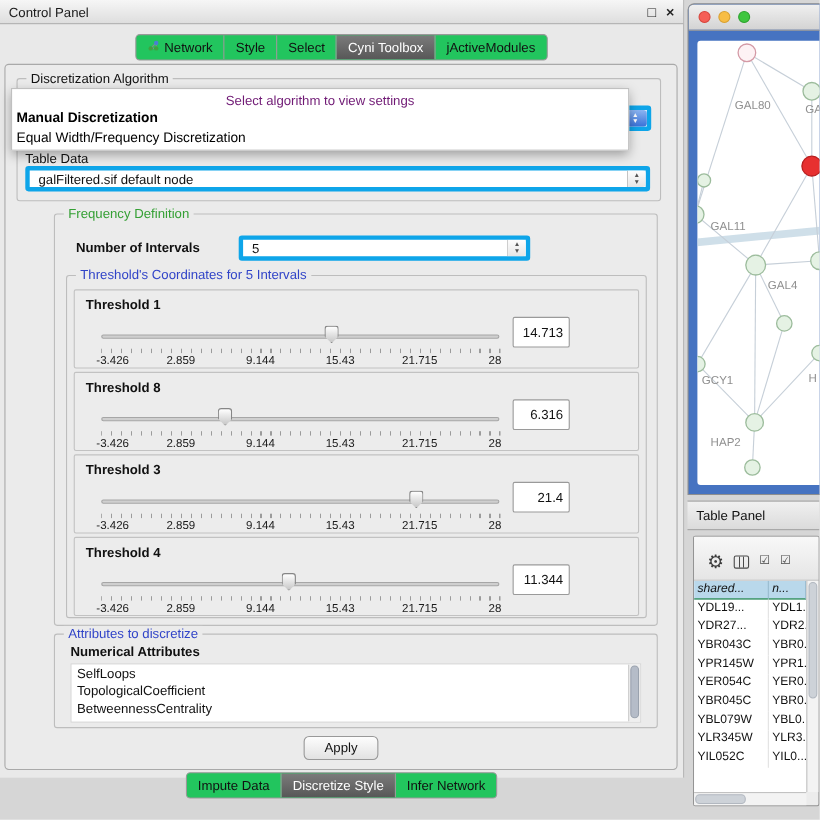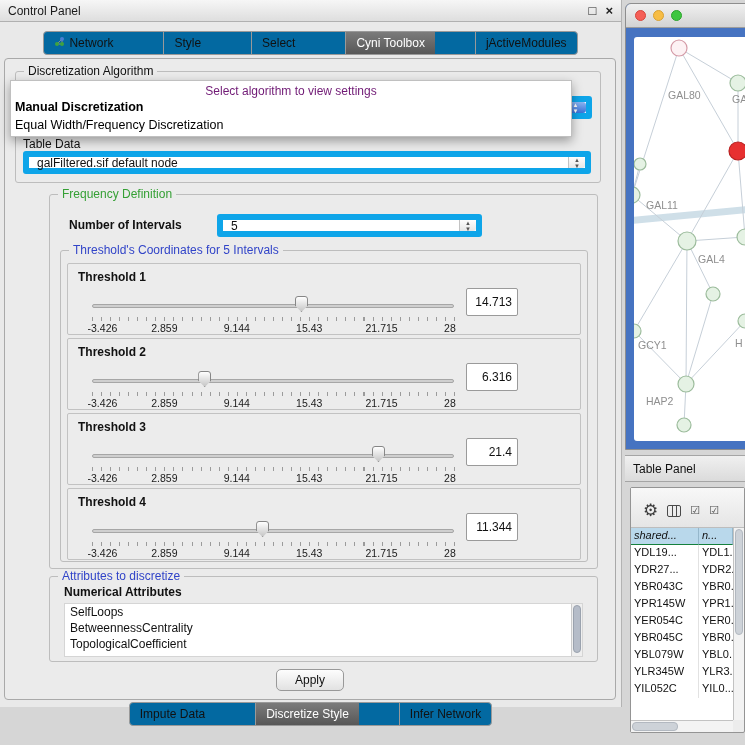--- a/index.html
+++ b/index.html
@@ -13,38 +13,38 @@
   .titlebar { height:22px; background:linear-gradient(#f6f6f6,#dedede);
               border-bottom:1px solid #b0b0b0; display:flex; align-items:center; padding:0 8px; }
   .titlebar .title { font-size:12px; color:#1a1a1a; }
   .win-controls { margin-left:auto; display:flex; gap:9px; align-items:center; }
   .win-controls span { font-size:13px; line-height:13px; color:#222; cursor:default; }
   .win-close { font-weight:bold; }
 
   .top-tabs, .bottom-tabs { position:absolute; left:0; right:0; display:flex; justify-content:center; }
   .top-tabs { top:31px; }
   .bottom-tabs { top:702px; }
-  .tab-group { display:flex; border:1px solid #999; border-radius:4px; overflow:hidden; background:#0369a1;gap:40px; }
+  .tab-group { display:flex; border:1px solid #999; border-radius:4px; overflow:hidden; background:#22c55e; }
   .tab { padding:4px 10px; font-size:12px; color:#111; border-left:1px solid #999;
          display:flex; align-items:center; gap:4px; white-space:nowrap; }
   .tab:first-child { border-left:none; }
   .tab.active { background:linear-gradient(#7b7b7b,#575757); color:#fff; }
 
   .content { position:absolute; top:58px; left:4px; width:612px; height:642px;
              border:1px solid #a9a9a9; border-radius:4px; background:#ebebeb; z-index:1; }
 
   .fieldset { position:absolute; border:1px solid #bdbdbd; border-radius:3px; }
   .legend { position:absolute; top:-8px; left:8px; background:#ebebeb; padding:0 4px;
             font-size:12px; white-space:nowrap; }
   .legend.green { color:#35a035; }
   .legend.blue { color:#3144c8; }
 
   
   .algo-fieldset { left:10px; top:12px; width:586px; height:112px; }
-  .combo { position:absolute; background:#fff; border:6px solid #0ea5e9; border-radius:3px;
+  .combo { position:absolute; background:#fff; border:4px solid #0ea5e9; border-radius:3px;
            font-size:12px; display:flex; align-items:center; }
   .combo .val { flex:1; padding:0 8px; overflow:hidden; white-space:nowrap; }
   .stepper { width:17px; align-self:stretch; border-left:1px solid #c3c3c3;
              display:flex; flex-direction:column; align-items:center; justify-content:center;
              font-size:6px; line-height:6px; color:#555; background:linear-gradient(#fdfdfd,#e6e6e6);
              border-radius:0 3px 3px 0; }
   .stepper.blue { background:linear-gradient(#8cb5f2,#3a72d8); color:#fff; width:21px; border-left:none; }
   .algo-combo { left:8px; top:24px; width:568px; height:23px; }
 
   
@@ -236,21 +236,21 @@
             <span>2.859</span>
             <span>9.144</span>
             <span>15.43</span>
             <span>21.715</span>
             <span>28</span>
           </div>
           <div class="thr-value">14.713</div>
         </div>
 
         <div class="thr-box" style="top:87px">
-          <div class="thr-label">Threshold 2</div>
+          <div class="thr-label">Threshold 8</div>
           <div class="slider">
             <div class="track"></div>
             <div class="knob" style="left: 30.9998%;"></div>
           </div>
           <div class="ticks"></div>
           <div class="scale">
             <span>-3.426</span>
             <span>2.859</span>
             <span>9.144</span>
             <span>15.43</span>
@@ -297,22 +297,22 @@
         </div>
 
       </div>
     </div>
 
     <div class="fieldset attr-fieldset">
       <span class="legend blue">Attributes to discretize</span>
       <div class="attr-title">Numerical Attributes</div>
       <div class="attr-list">
         <div class="attr-item">SelfLoops</div>
+        <div class="attr-item">TopologicalCoefficient</div>
         <div class="attr-item">BetweennessCentrality</div>
-        <div class="attr-item">TopologicalCoefficient</div>
         <div class="attr-scroll">
           <div class="attr-thumb"></div>
         </div>
       </div>
     </div>
 
     <div class="apply-btn">Apply</div>
   </div>
 
   <div class="dropdown">

